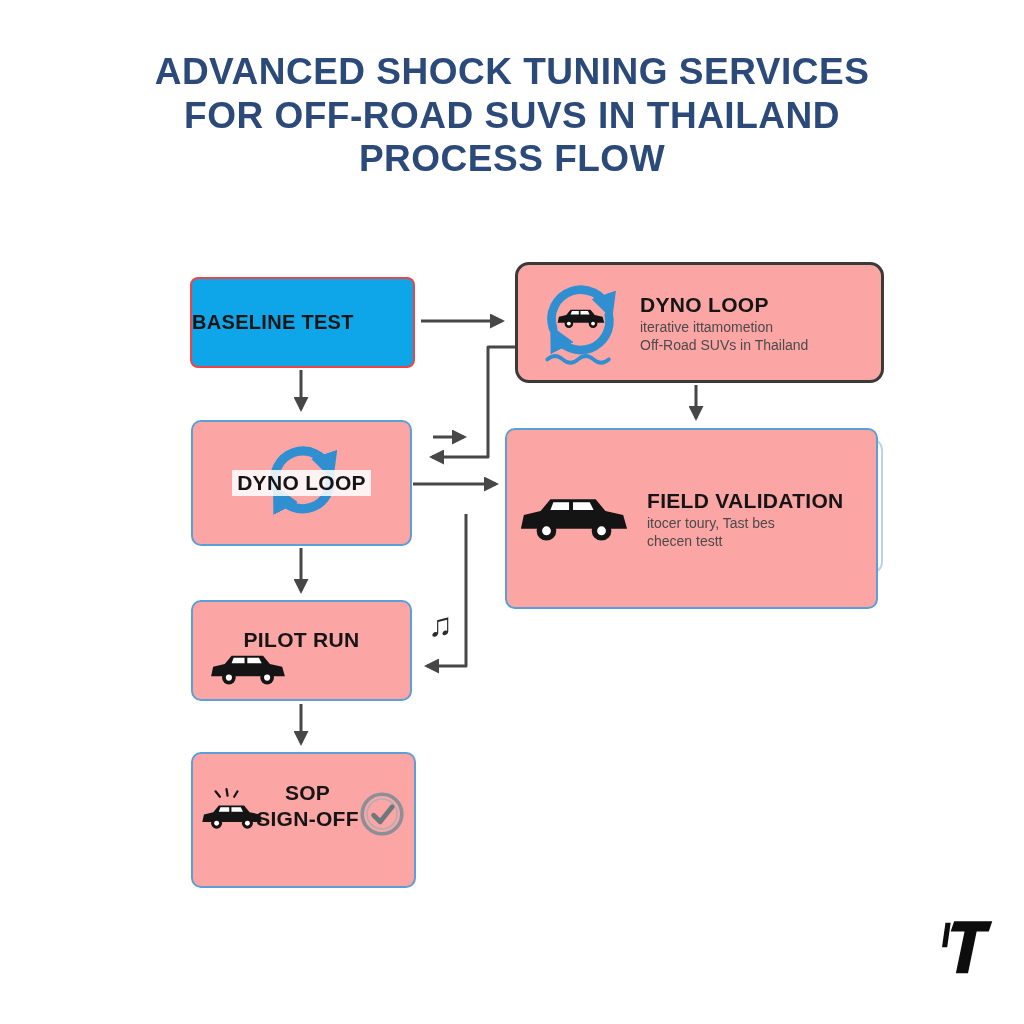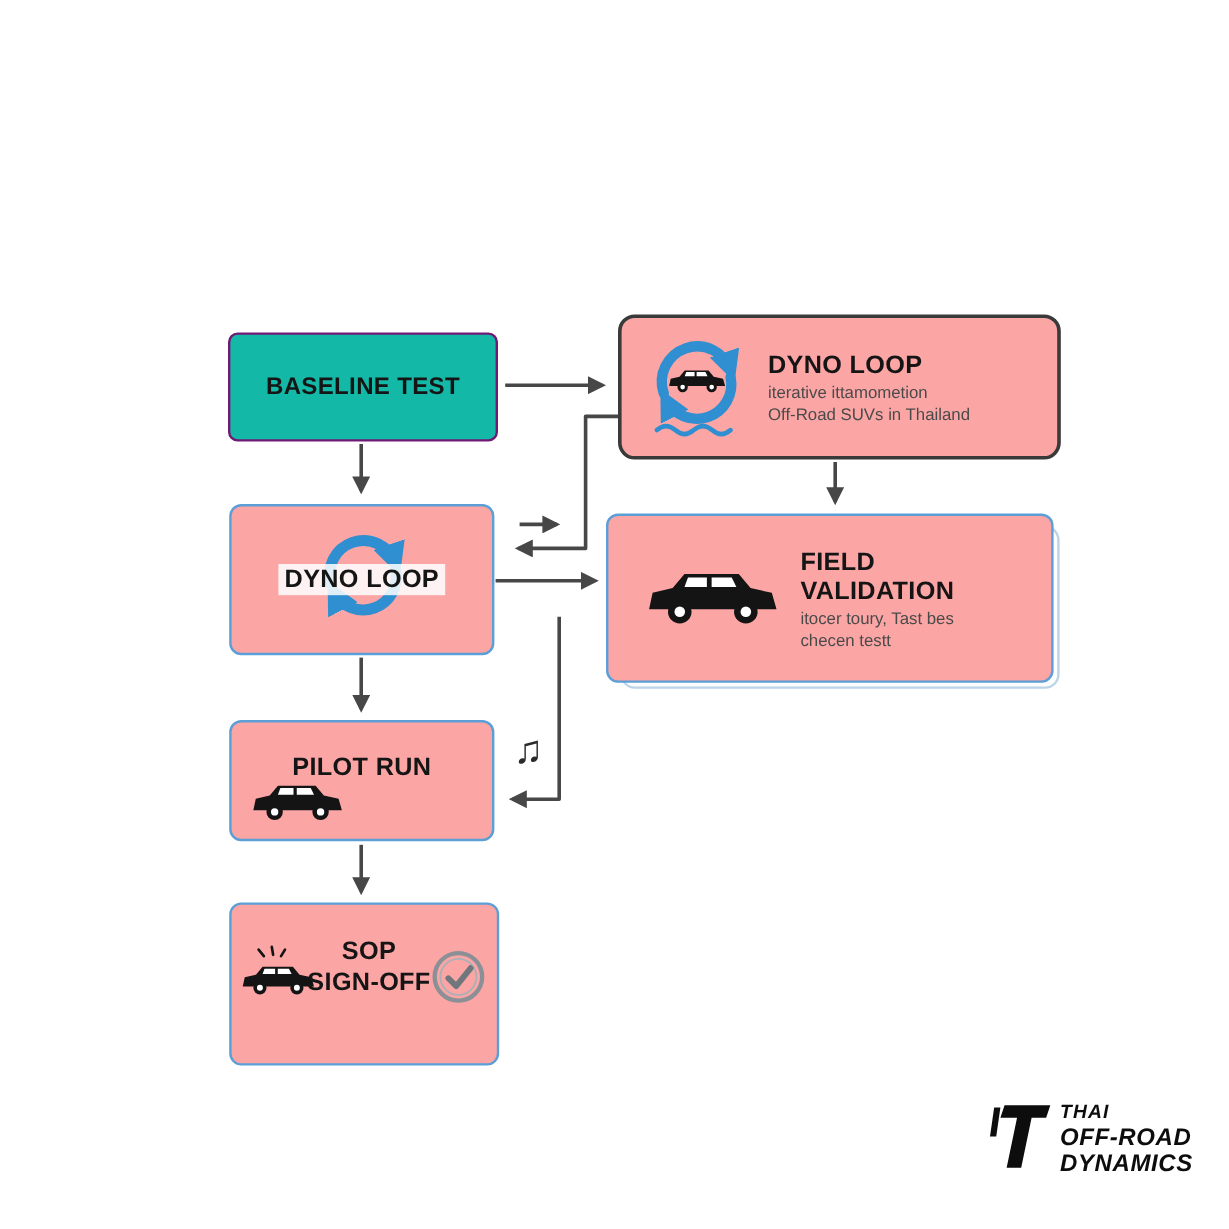--- a/index.html
+++ b/index.html
@@ -15,22 +15,22 @@
     color:#2b4a7a;font-weight:800;font-size:37px;line-height:1.18;letter-spacing:.5px;
   }
 
   
   .node{
     position:absolute;background:#fca5a5;border:2px solid #5b9fd6;border-radius:10px;
     box-sizing:border-box;color:#151515;
   }
   .node-baseline{
     left:190px;top:277px;width:225px;height:91px;
-    background:#14b8a6;border:2px solid #701a75;border-radius:8px;
-    display:flex;align-items:center;justify-content:center;
+    background:#0ea5e9;border:2px solid #ef4444;border-radius:8px;
+    display:flex;align-items:center;
     font-weight:800;font-size:20px;letter-spacing:.3px;
   }
   .node-dyno-detail{
     left:515px;top:262px;width:369px;height:121px;
     border:3px solid #3a3a3a;border-radius:14px;
     display:flex;align-items:center;padding:6px 12px 6px 10px;gap:8px;
   }
   .node-dyno-detail .txt{display:flex;flex-direction:column;gap:2px;}
   .lbl{font-weight:800;font-size:21px;letter-spacing:.3px;}
   .sub{font-size:14px;color:#4a4a4a;}
@@ -43,22 +43,22 @@
   .node-dyno .dyno-label{
     position:relative;z-index:2;background:rgba(255,255,255,.85);padding:1px 5px;
     font-weight:800;font-size:21px;letter-spacing:.3px;
   }
 
   .fv-shadow{
     position:absolute;left:517px;top:438px;width:366px;height:136px;
     border:2px solid #bcd4e8;border-radius:12px;background:#ffffff;box-sizing:border-box;
   }
   .node-field{
-    left:505px;top:428px;width:373px;height:141px;
-    display:flex;align-items:center;padding:8px 28px;gap:14px;
+    left:505px;top:428px;width:373px;height:181px;
+    display:flex;align-items:center;padding:8px 8px;gap:14px;
   }
   .node-field .txt{display:flex;flex-direction:column;gap:2px;}
 
   .node-pilot{
     left:191px;top:600px;width:221px;height:101px;padding-left:22px;
   }
   .node-pilot .lbl{position:absolute;left:0;right:0;top:26px;text-align:center;}
   .node-pilot .suv-small{position:absolute;left:14px;bottom:5px;}
 
   .node-sop{
@@ -85,20 +85,25 @@
   .logo .logo-text{display:flex;flex-direction:column;line-height:1.12;font-style:italic;font-weight:800;}
   .logo .l1{font-size:16px;letter-spacing:1px;}
   .logo .l2{font-size:20px;letter-spacing:.5px;}
   .logo .l3{font-size:20px;letter-spacing:.5px;}
 </style>
 </head>
 <body>
 
 <div class="canvas">
 
+  <div class="title">
+    <div>ADVANCED SHOCK TUNING SERVICES</div>
+    <div>FOR OFF-ROAD SUVS IN THAILAND</div>
+    <div>PROCESS FLOW</div>
+  </div>
 
   <svg class="arrows" viewBox="0 0 1024 1024">
     <defs>
       <marker id="mk-dark" viewBox="0 0 10 10" markerWidth="5" markerHeight="5" refX="8" refY="5" orient="auto">
         <path d="M0,0 L10,5 L0,10 Z" fill="#474747"></path>
       </marker>
       <marker id="mk-blue" viewBox="0 0 10 10" markerWidth="3" markerHeight="3" refX="6" refY="5" orient="auto">
         <path d="M0,0 L10,5 L0,10 Z" fill="#2f8fd0"></path>
       </marker>
     </defs>
@@ -222,20 +227,15 @@
     </span>
   </div>
 
   <div class="logo">
     <span>
       <svg width="52" height="64" viewBox="0 0 60 70">
         <polygon points="4,6 10,6 6,34 0,34" fill="#0d0d0d"></polygon>
         <polygon points="14,4 58,4 54,16 40,16 30,64 16,64 26,16 10,16" fill="#0d0d0d"></polygon>
       </svg>
     </span>
-    <span class="logo-text">
-      <span class="l1">THAI</span>
-      <span class="l2">OFF-ROAD</span>
-      <span class="l3">DYNAMICS</span>
-    </span>
   </div>
 
 </div>
 
 </body></html>

